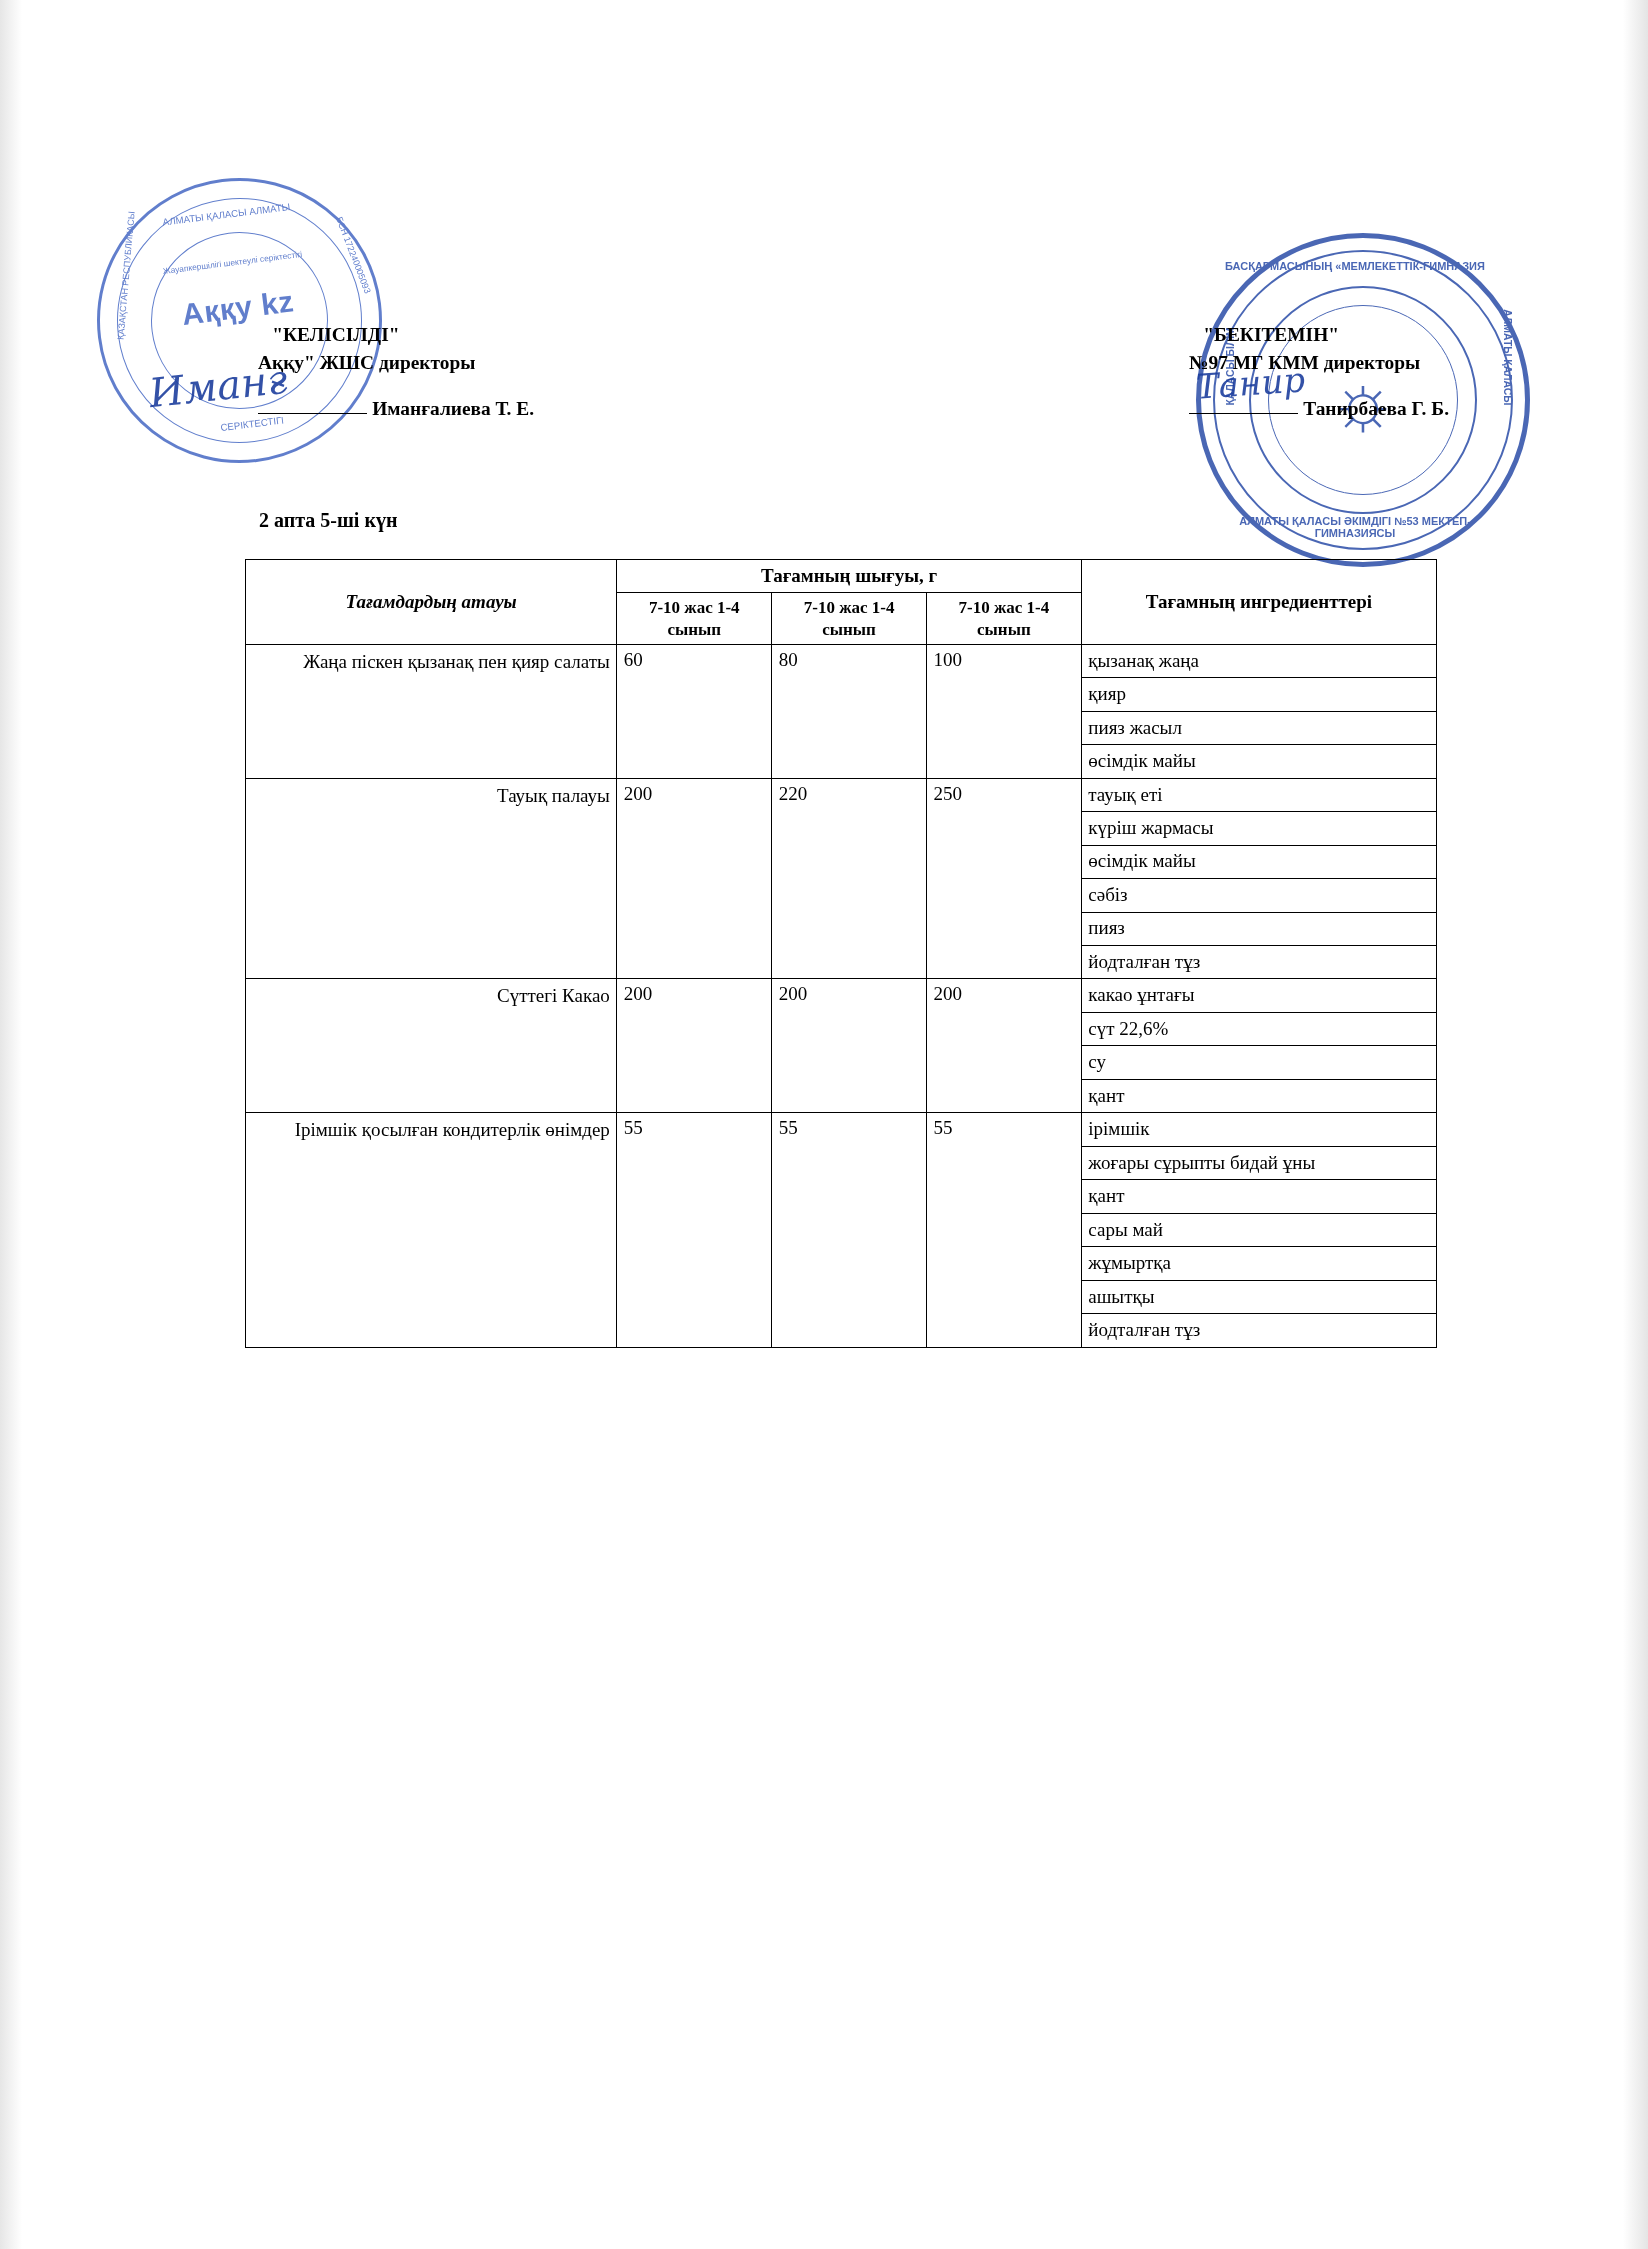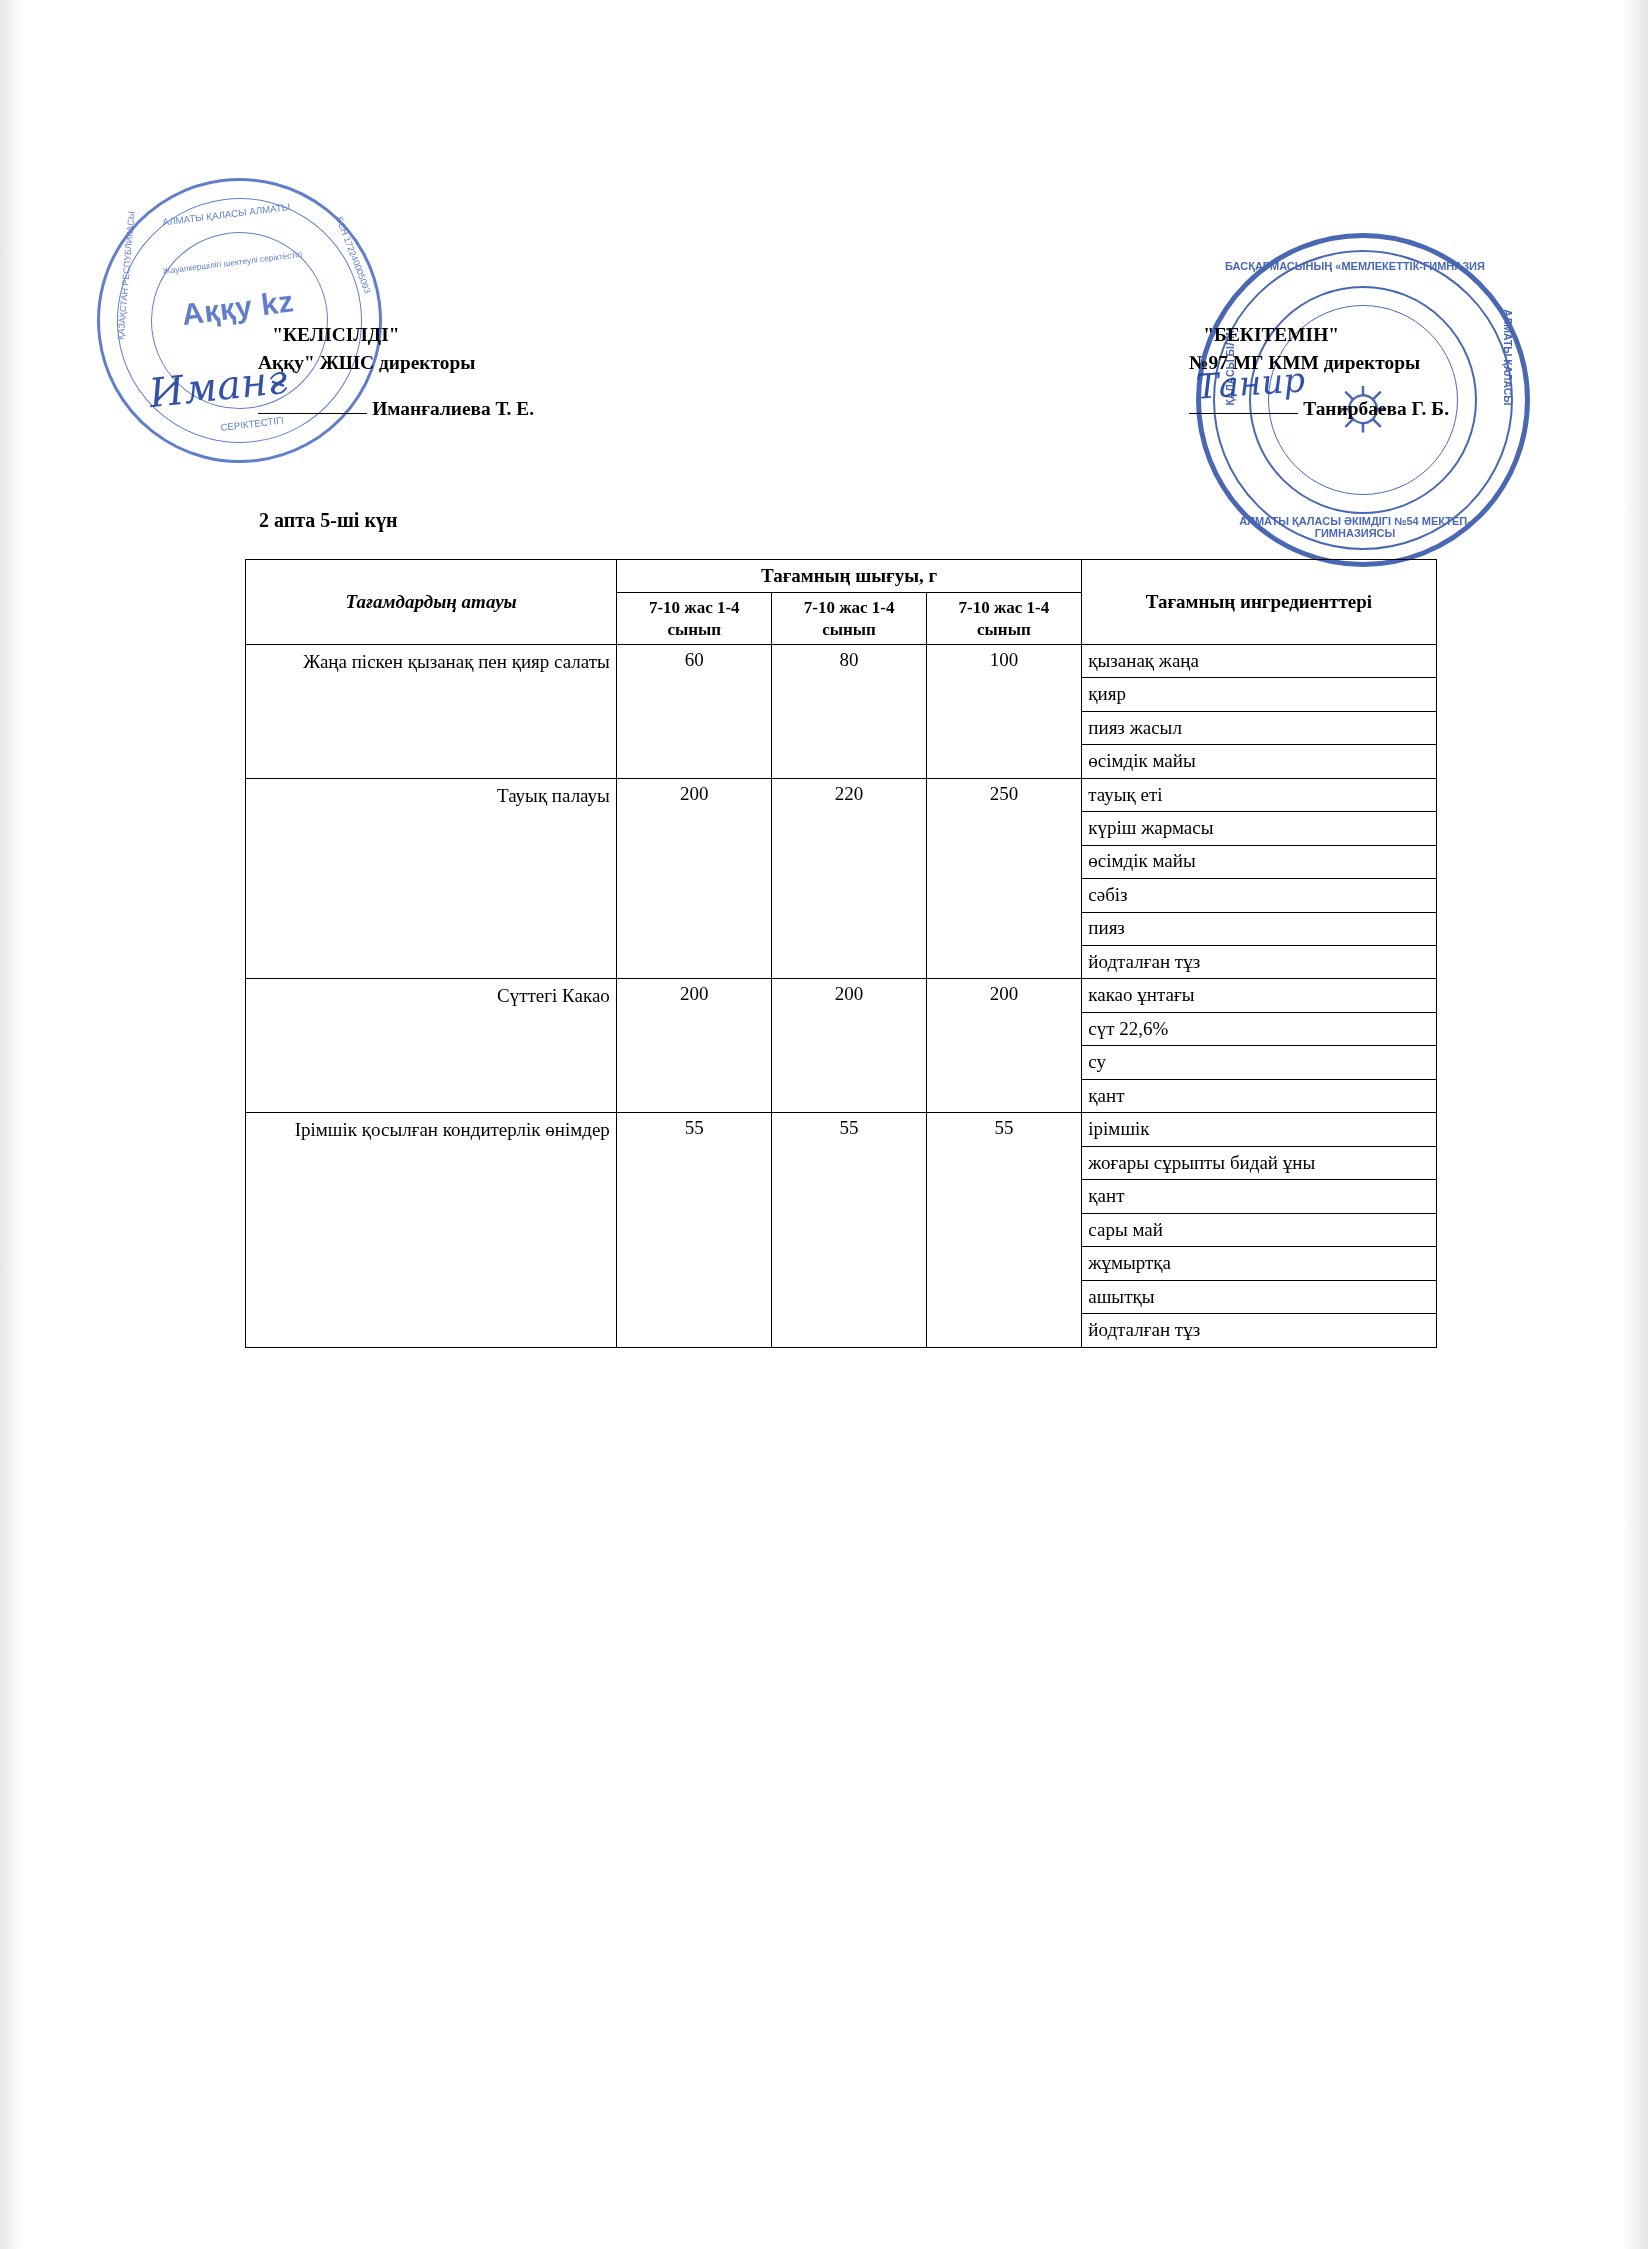--- a/index.html
+++ b/index.html
@@ -107,21 +107,20 @@
   .col-name { width: 353px; font-style: italic; }
   .col-num  { width: 139px; }
   .col-ing  { width: 337px; }
 
   td.dish {
     font-weight: normal;
     line-height: 1.35;
     text-align: right;
   }
   td.num {
-    text-align: center;
     vertical-align: top;
     padding-top: 5.2px;
     margin-top: 24px;
   }
   td.ing {
     line-height: 1.3;
     padding-left: 9px;
   }
   .th-out { line-height: 1.3; }
   .th-sub { font-size: 17px; line-height: 1.25; }
@@ -299,21 +298,21 @@
     <div class="side-left">ҚАЗАҚСТАН РЕСПУБЛИКАСЫ</div>
     <div class="side-right">БСН 172240005093</div>
     <div class="arc-bottom">СЕРІКТЕСТІГІ</div>
   </div>
 
   <div class="stamp stamp-right">
     <div class="ring2"></div>
     <div class="ring3"></div>
     <div class="ring4"></div>
     <div class="arc arc-a">БАСҚАРМАСЫНЫҢ «МЕМЛЕКЕТТІК-ГИМНАЗИЯ</div>
-    <div class="arc arc-b">АЛМАТЫ ҚАЛАСЫ ӘКІМДІГІ  №54 МЕКТЕП-ГИМНАЗИЯСЫ</div>
+    <div class="arc arc-b">АЛМАТЫ ҚАЛАСЫ ӘКІМДІГІ  №53 МЕКТЕП-ГИМНАЗИЯСЫ</div>
     <div class="vert-l">ҚАЛАСЫ БІЛІМ</div>
     <div class="vert-r">АЛМАТЫ ҚАЛАСЫ</div>
     <div class="emblem">☼</div>
   </div>
 
   <div class="approval left">
     <span class="ttl">"КЕЛІСІЛДІ"</span>
     <span class="org">Аққу" ЖШС директоры</span>
     <span class="sign-line">
       <span class="sign-rule"></span><span>Иманғалиева Т. Е.</span>

